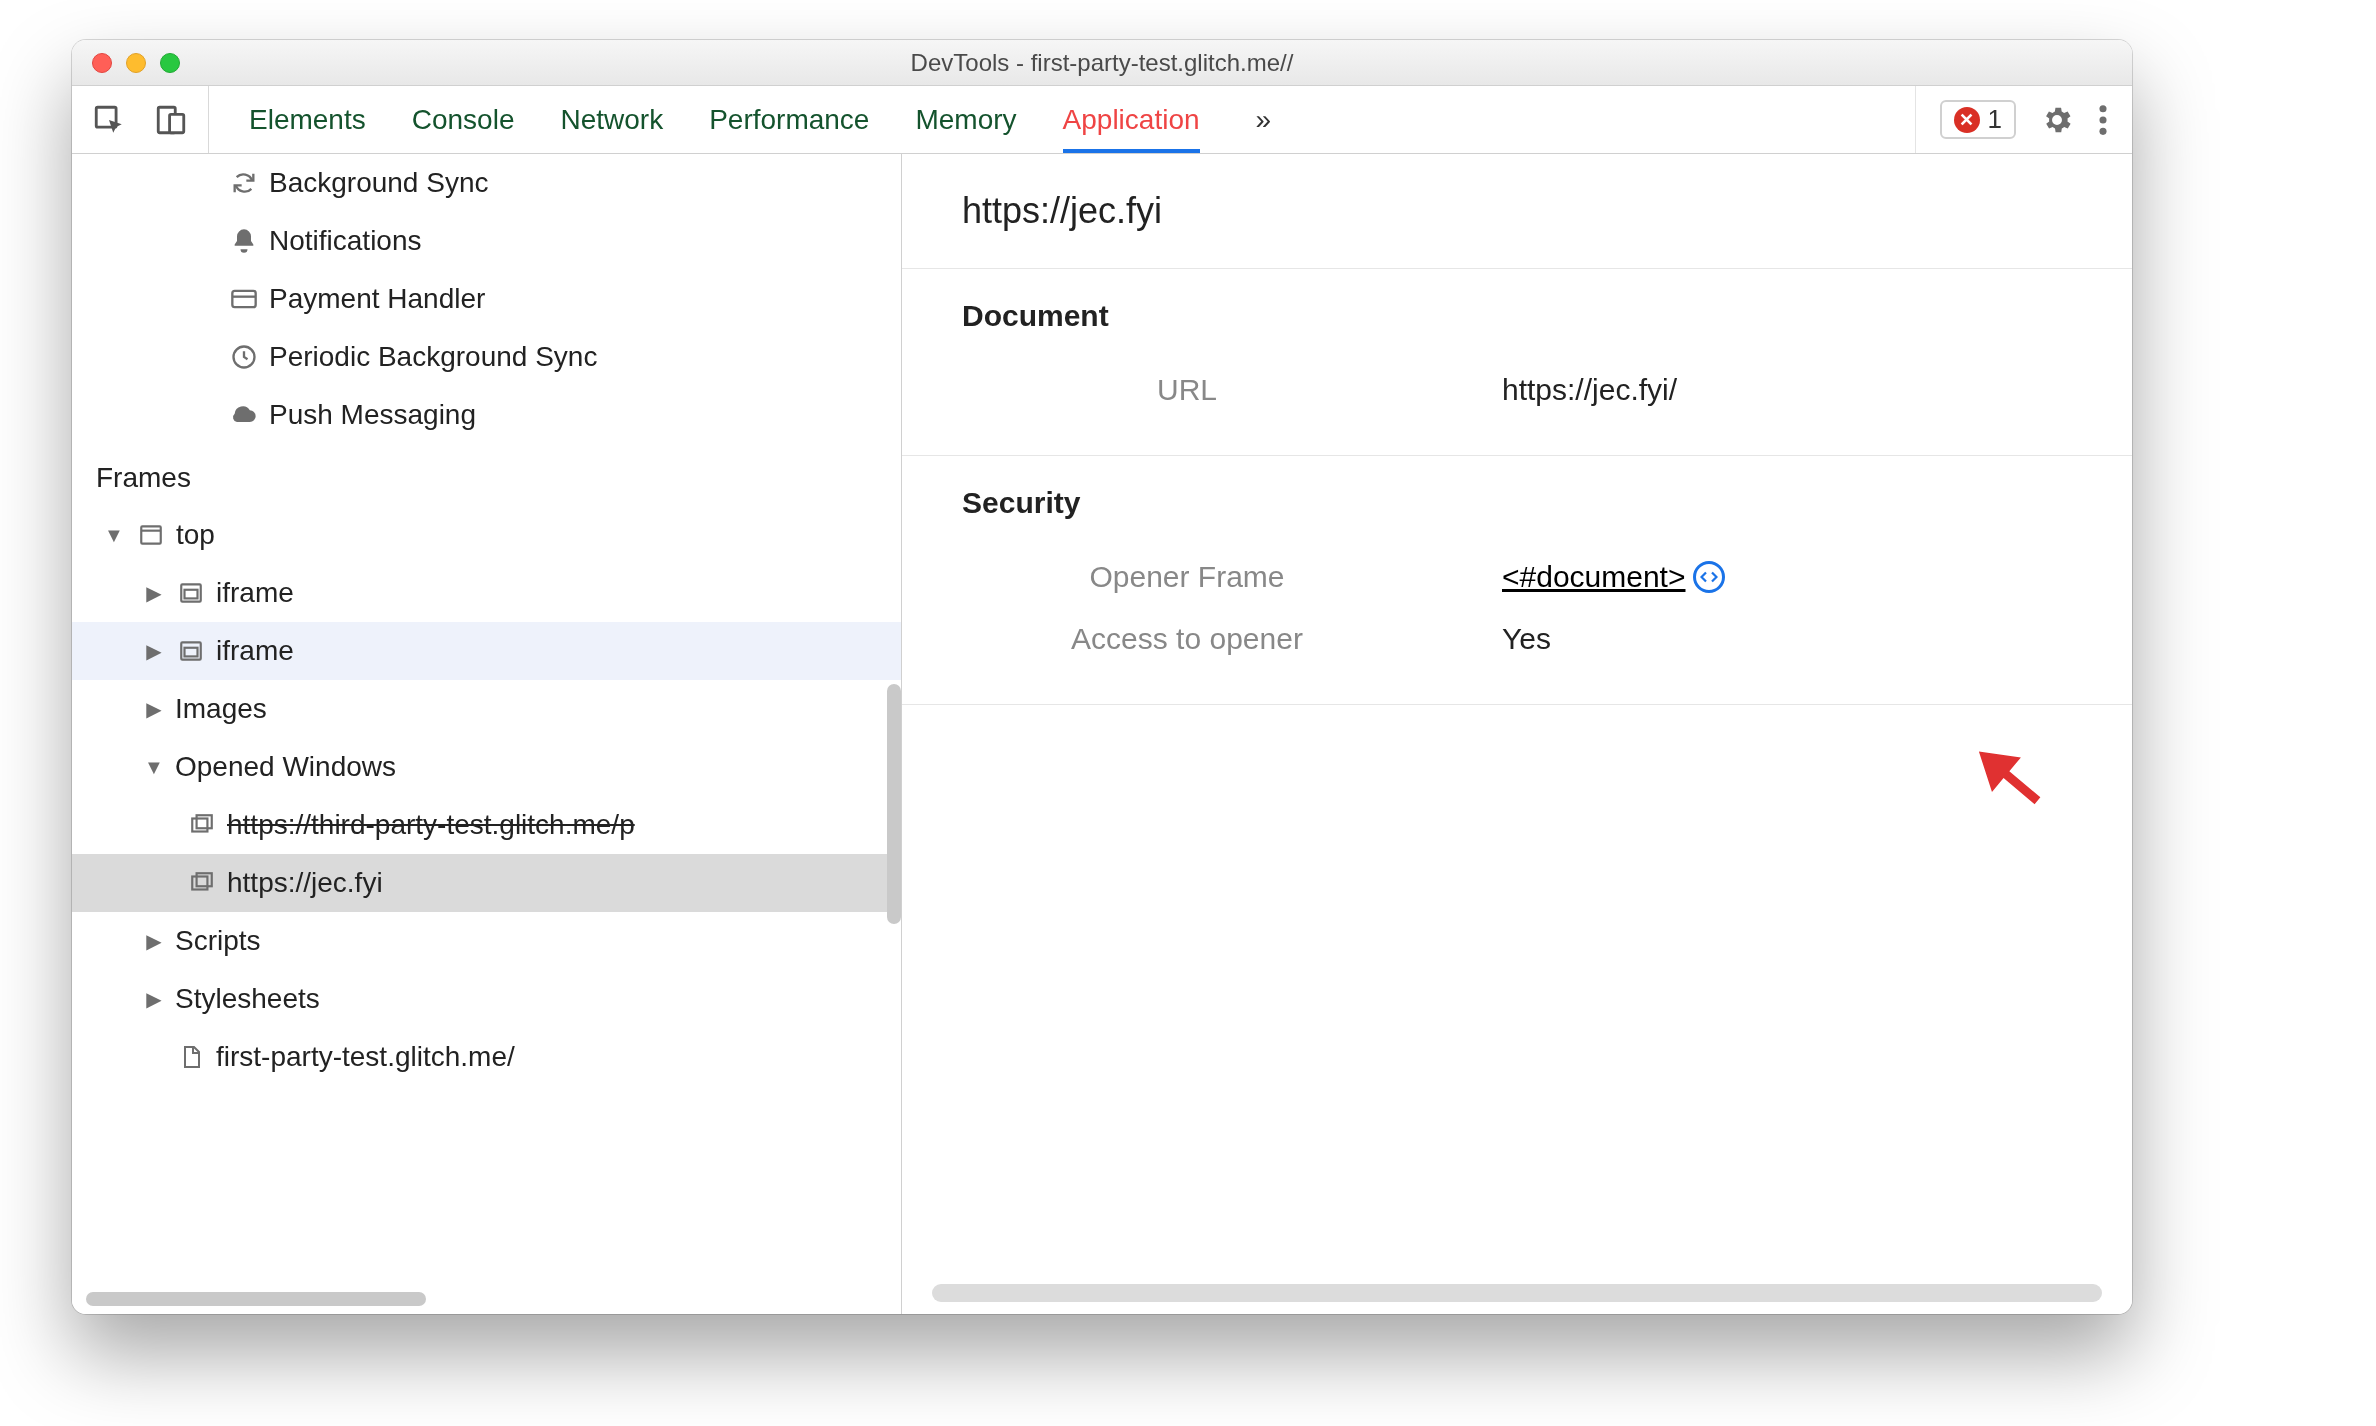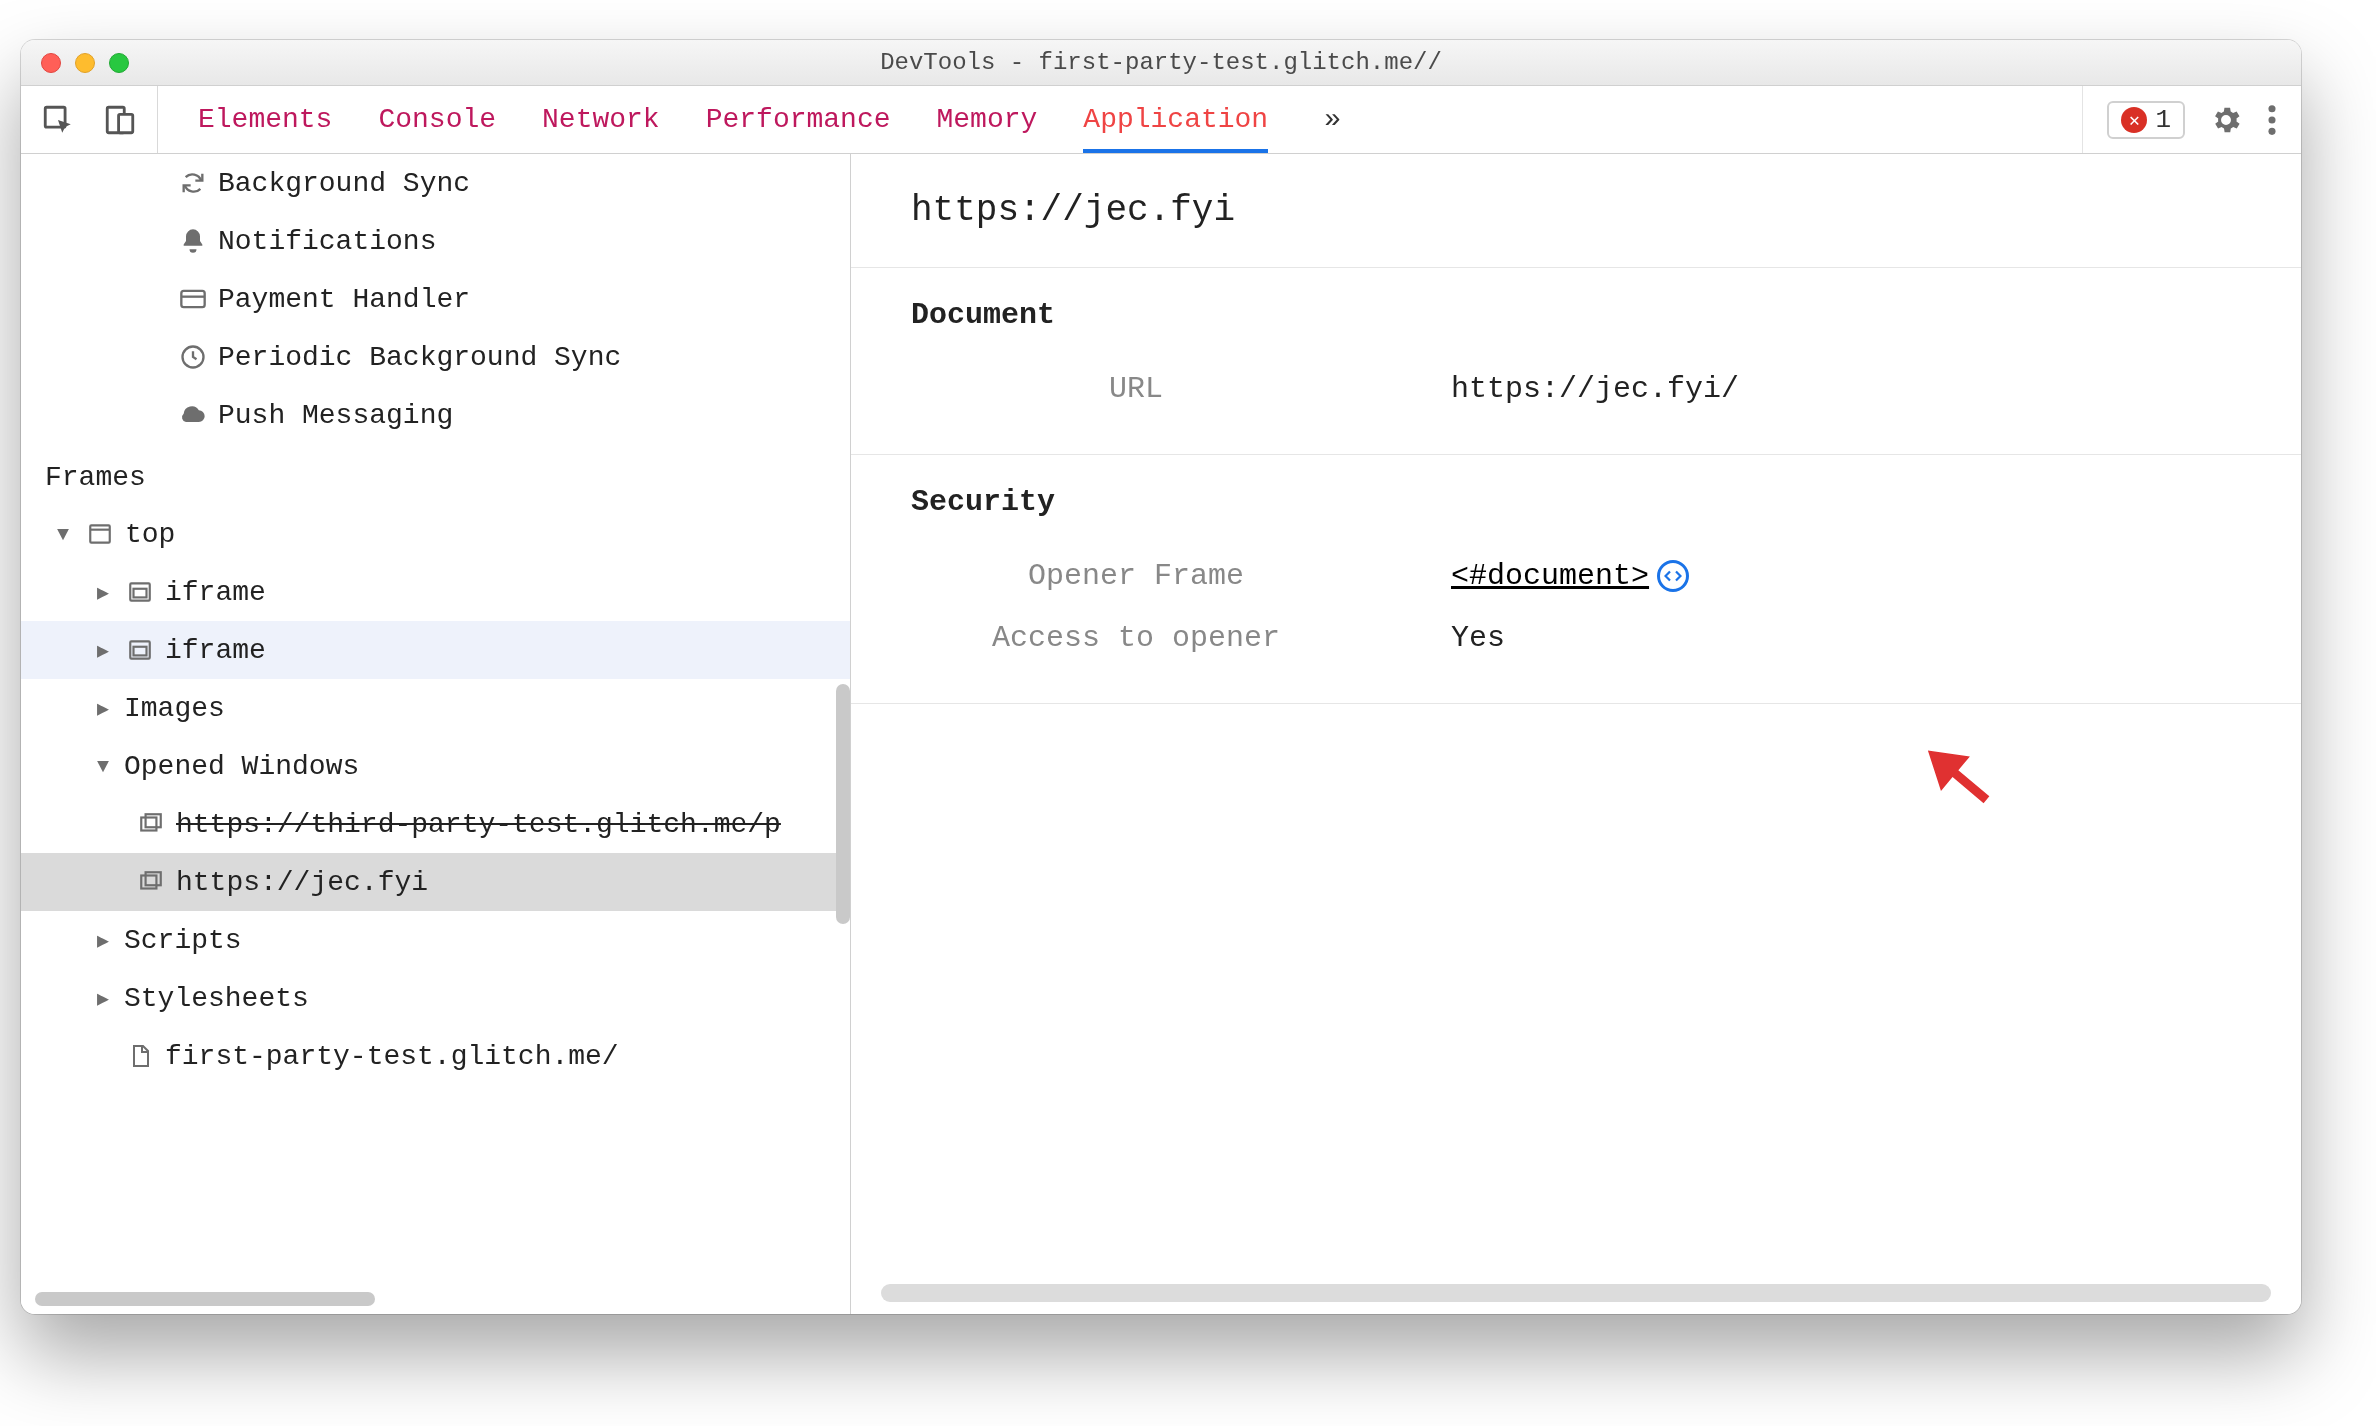--- a/index.html
+++ b/index.html
@@ -9,27 +9,26 @@
     width: 2376px;
     height: 1426px;
     display: flex;
     align-items: flex-start;
     justify-content: flex-start;
   }
   .outer {
     padding: 20px 0 0 0;
   }
   .window {
-    width: 2280px;
-    margin: 20px 21px;
+    width: 2060px;
+    margin: 20px 72px;
     border-radius: 14px;
     box-shadow: 0 40px 80px rgba(0,0,0,0.35), 0 0 0 1px rgba(0,0,0,0.15);
     background: #fff;
     overflow: hidden;
-    font-family: Liberation Mono, monospace;
   }
   .titlebar {
     height: 46px;
     background: linear-gradient(#f6f6f6, #e8e8e8);
     border-bottom: 1px solid #d0d0d0;
     display: flex;
     align-items: center;
     position: relative;
   }
   .traffic {
@@ -64,21 +63,21 @@
     height:100%;
   }
   .toolbar-left svg { display:block; }
   .tabs {
     display:flex; align-items:stretch; height:100%;
     gap: 46px;
     padding: 0 40px;
   }
   .tab {
     display:flex; align-items:center;
-    color:#be185d;
+    color:#14532d;
     cursor:pointer;
     border-bottom: 4px solid transparent;
     padding-top:4px;
   }
   .tab.active {
     color:#ef4444;
     border-bottom-color:#1a73e8;
   }
   .more-tabs {
     display:flex; align-items:center;

